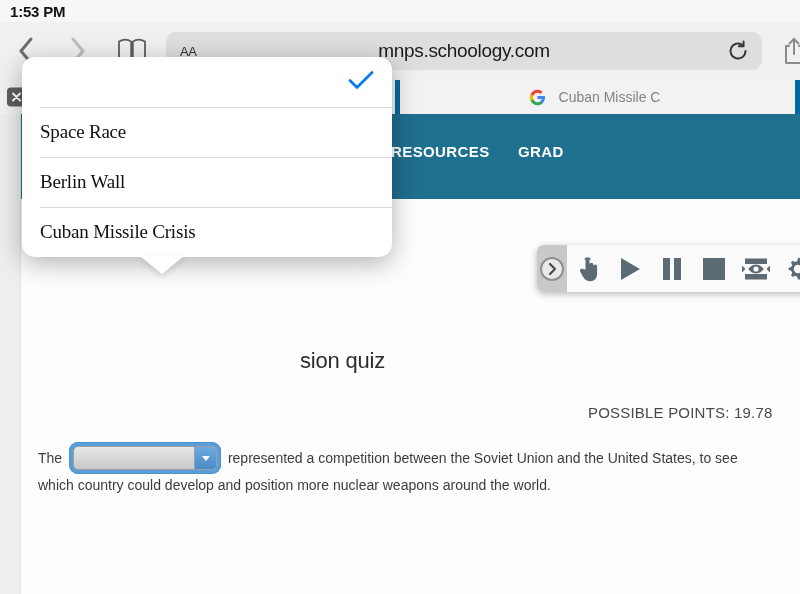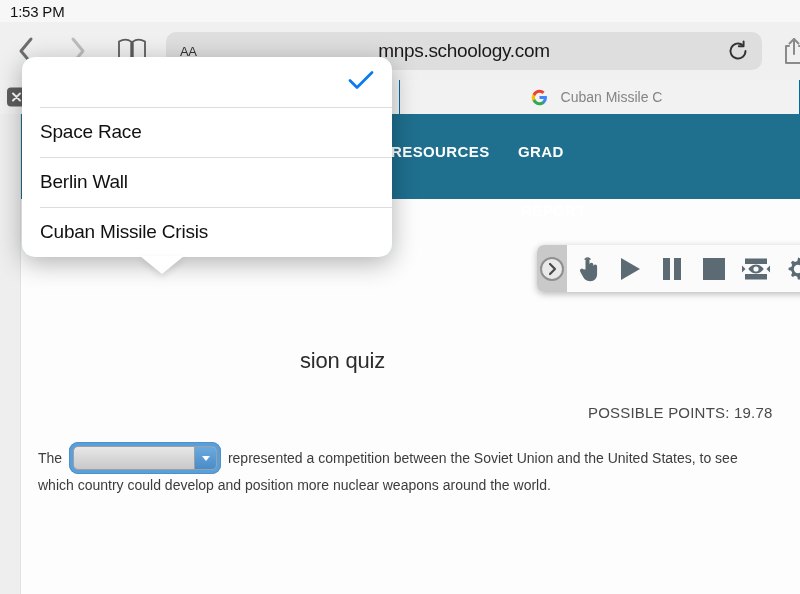--- a/index.html
+++ b/index.html
@@ -20,21 +20,21 @@
   
   .statusbar {
     position: absolute; top: 0; left: 0;
     width: 800px; height: 22px;
     background: #f7f7f7;
     display: flex; align-items: center;
   }
   .statusbar .clock {
     margin-left: 10px;
     font-size: 15px;
-    font-weight: normal;
+    font-weight: bold;
     color: #121212;
     letter-spacing: -0.2px;
   }
 
   
   .safari-toolbar {
     position: absolute; top: 22px; left: 0;
     width: 800px; height: 58px;
     background: #f0f0f0;
     display: flex; align-items: center;
@@ -98,21 +98,21 @@
   .tabstrip {
     position: absolute; top: 80px; left: 0;
     width: 800px; height: 34px;
     background: #f2f2f2;
     display: flex; align-items: stretch;
   }
   .tab {
     flex: 1;
     display: flex; align-items: center; justify-content: center;
     position: relative;
-    border-right: 1px solid #0369a1;
+    border-right: 5px solid #0369a1;
     background: #f2f2f2;
     min-width: 0;
   }
   .tab .tab-title {
     font-size: 14px;
     color: #848484;
     white-space: nowrap;
     overflow: hidden;
     text-overflow: ellipsis;
     padding: 0 6px;
@@ -300,20 +300,21 @@
     background: #ffffff;
     border-radius: 13px;
     box-shadow: 0 6px 26px rgba(0,0,0,0.30);
     overflow: visible;
     z-index: 50;
   }
   .popover-inner {
     border-radius: 13px;
     overflow: hidden;
     background: #86efac;
+    font-family: Liberation Serif, serif;
   }
   .po-item {
     height: 50px;
     display: flex; align-items: center;
     padding: 0 18px;
     position: relative;
     background: #ffffff;
   }
   .po-item + .po-item::before {
     content: "";

